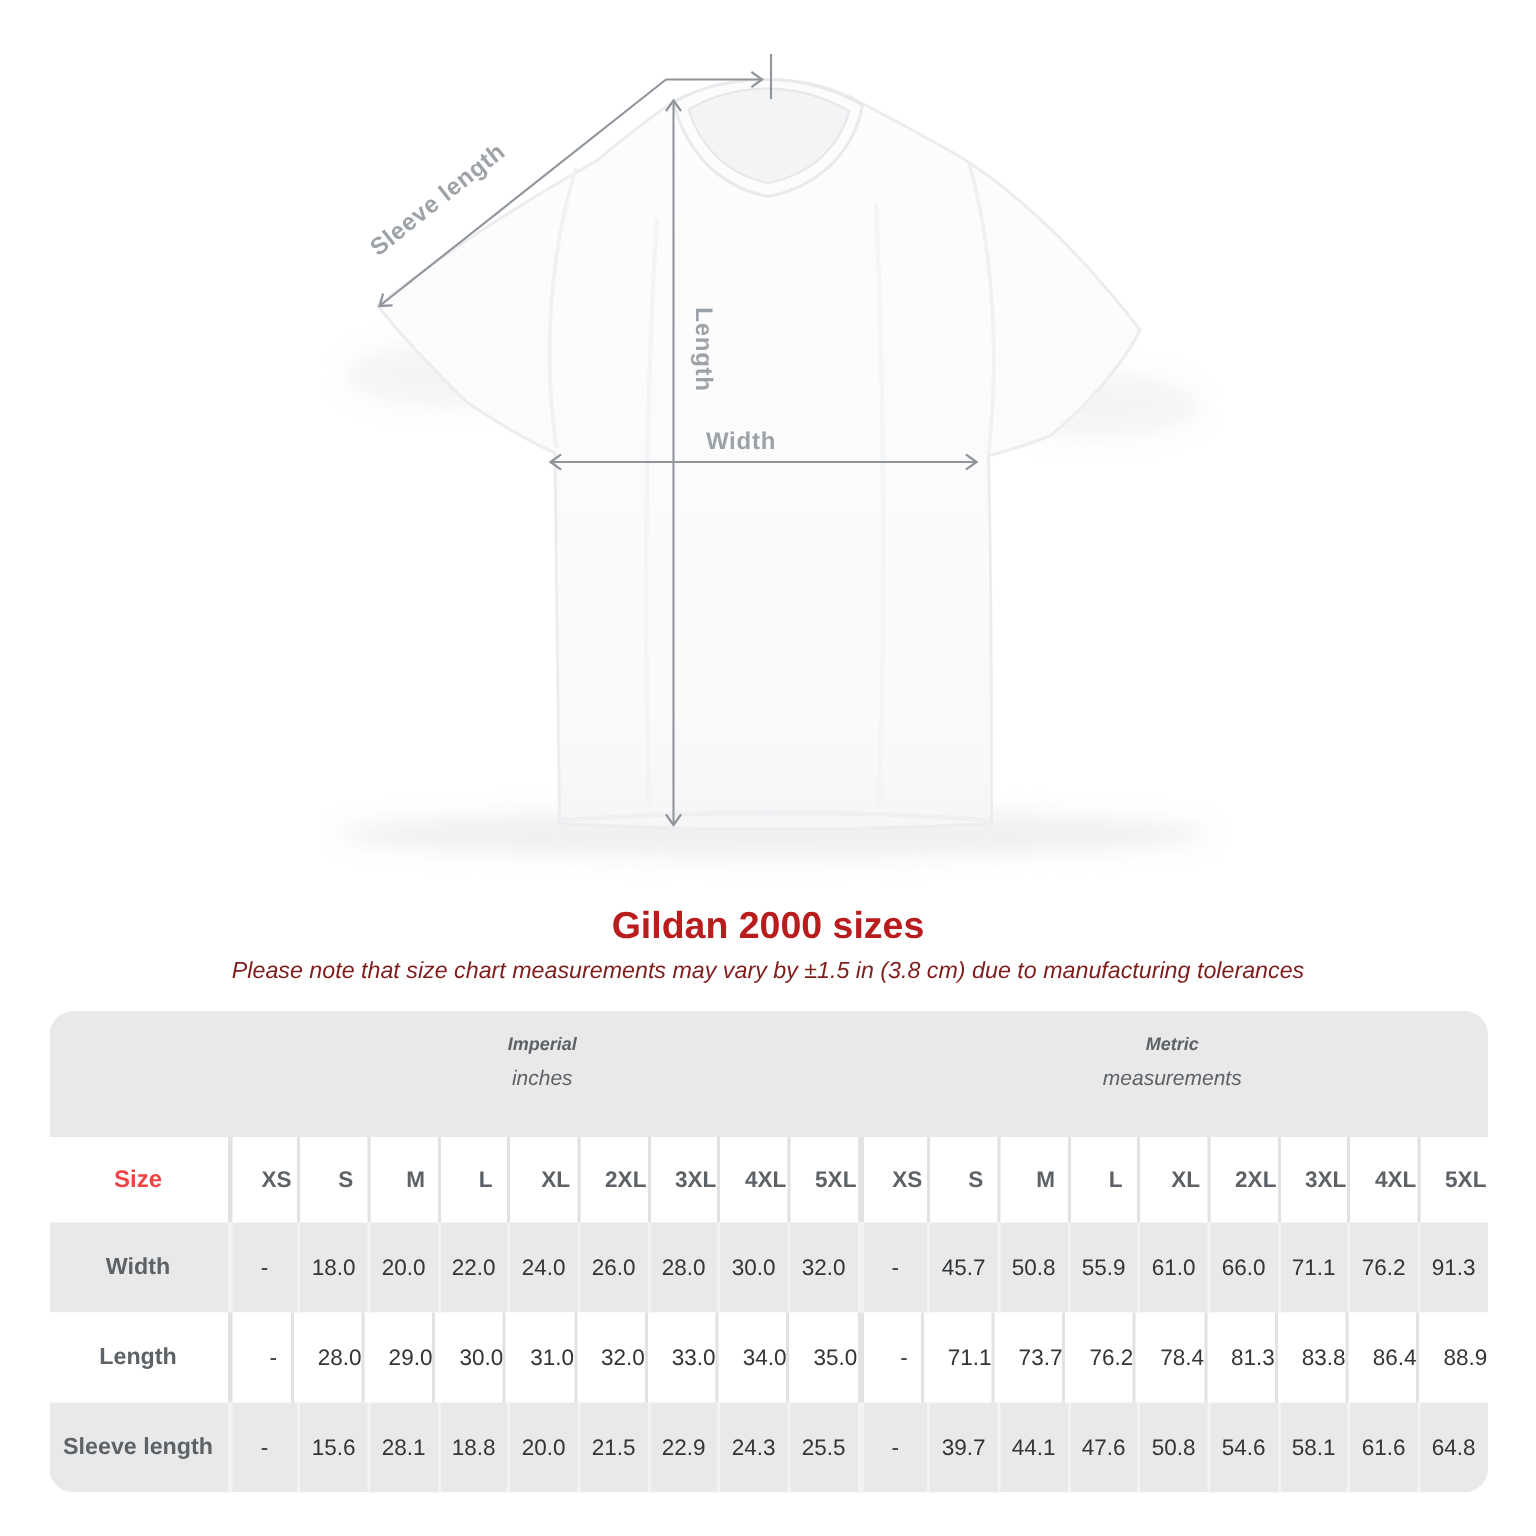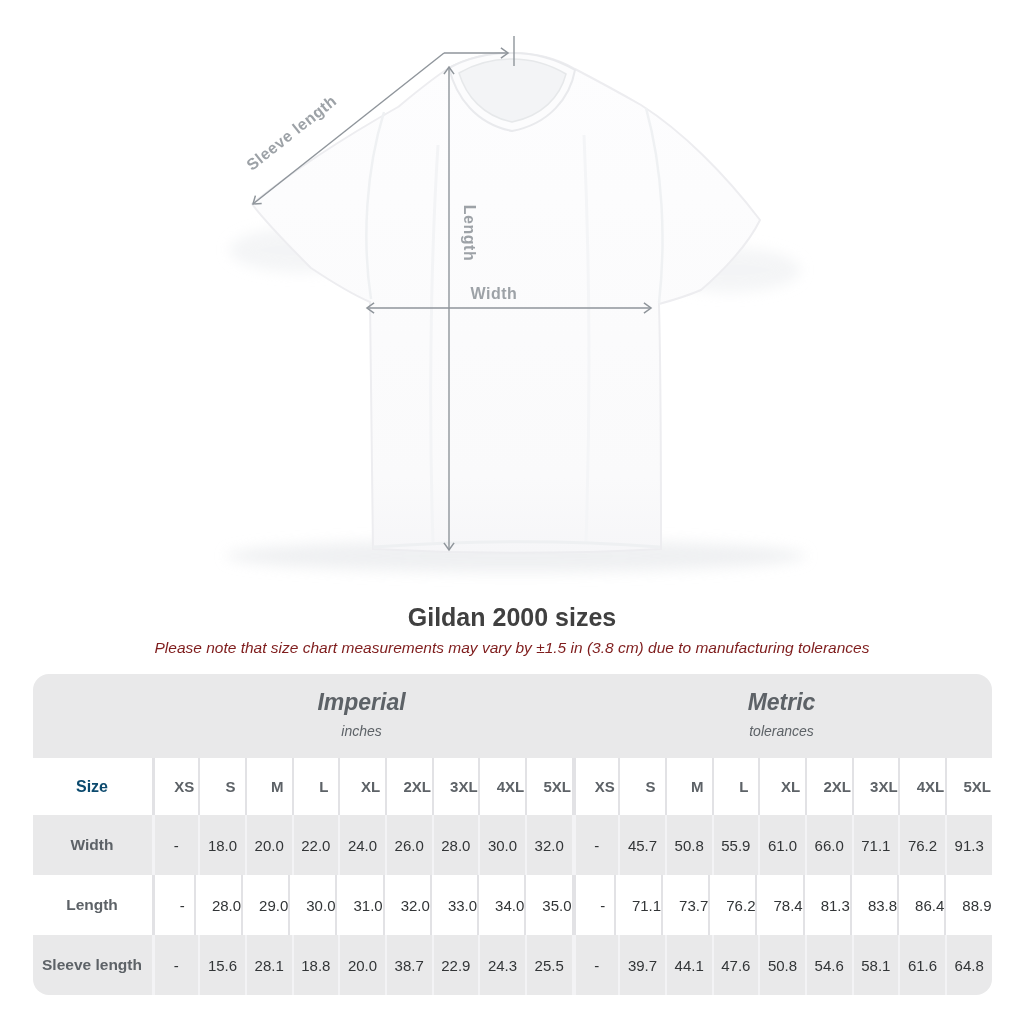--- a/index.html
+++ b/index.html
@@ -7,45 +7,45 @@
        font-family:"Liberation Sans","DejaVu Sans",sans-serif;}
   .page{width:1024px;height:1024px;position:relative;background:#fff;}
 
   
   .diagram{position:relative;width:1024px;height:600px;}
   .diagram svg{display:block;}
   .dim-label{font-weight:bold;font-size:16px;fill:#9da2a7;letter-spacing:0.5px;}
 
   
   .caption{text-align:center;margin-top:2px;}
-  .caption h1{margin:0;font-size:25px;line-height:30px;font-weight:bold;color:#404040;}
+  .caption h1{margin:0;font-size:25px;line-height:30px;font-weight:bold;color:#b91c1c;}
   .caption p{margin:7px 0 0 0;font-size:15.5px;font-style:italic;color:#7f1d1d;}
 
   
   .size-table{width:959px;margin:17px auto 0 auto;border-radius:16px;overflow:hidden;
               background:#ffffff;}
   .t-header{display:grid;grid-template-columns:119px repeat(18,1fr);
             background:#e9e9ea;height:84px;}
   .unit-block{text-align:center;padding-top:15px;}
   .unit-block.imperial{grid-column:2 / span 9;}
   .unit-block.metric{grid-column:11 / span 9;}
-  .unit-title{font-size:23px;font-weight:bold;font-style:italic;color:#5d6267;}
+  .unit-title{font-size:12px;font-weight:bold;font-style:italic;color:#5d6267;}
   .unit-sub{font-size:14px;font-style:italic;color:#5d6267;margin-top:7px;}
 
   .t-row{display:grid;grid-template-columns:119px repeat(18,1fr);align-items:center;}
   .row-size{height:57px;}
   .row-data{height:60px;}
   .row-white{background:#ffffff;}
   .row-gray{background:#e9e9ea;}
 
   .cell{height:100%;display:flex;align-items:center;justify-content:center;
         font-size:15px;color:#323537;}
   .cell.head{font-weight:bold;color:#5d6267;}
   .cell.rowlabel{font-weight:bold;font-size:15.5px;color:#5d6267;}
-  .cell.sizelabel{font-weight:bold;font-size:16px;color:#0c4a6e;}
+  .cell.sizelabel{font-weight:bold;font-size:16px;color:#ef4444;}
 
   .sep{border-left:2px solid;}
   .sep-label{border-left:3px solid;}
   .sep-half{border-left:4px solid;}
   .row-white .sep,.row-white .sep-label,.row-white .sep-half{border-left-color:#e2e2e5;padding-left:16px;}
   .row-gray .sep,.row-gray .sep-label,.row-gray .sep-half{border-left-color:#f3f3f5;}
 </style>
 </head>
 <body>
 
@@ -123,21 +123,21 @@
 
   <div class="size-table">
 
     <div class="t-header">
       <div class="unit-block imperial">
         <div class="unit-title">Imperial</div>
         <div class="unit-sub">inches</div>
       </div>
       <div class="unit-block metric">
         <div class="unit-title">Metric</div>
-        <div class="unit-sub">tolerances</div>
+        <div class="unit-sub">measurements</div>
       </div>
     </div>
 
     <div class="t-row row-size row-white">
       <div class="cell sizelabel">Size</div>
       <div class="cell head sep-label">XS</div>
       <div class="cell head sep">S</div>
       <div class="cell head sep">M</div>
       <div class="cell head sep">L</div>
       <div class="cell head sep">XL</div>
@@ -200,21 +200,21 @@
       <div class="cell sep">88.9</div>
     </div>
 
     <div class="t-row row-data row-gray">
       <div class="cell rowlabel">Sleeve length</div>
       <div class="cell sep-label">-</div>
       <div class="cell sep">15.6</div>
       <div class="cell sep">28.1</div>
       <div class="cell sep">18.8</div>
       <div class="cell sep">20.0</div>
-      <div class="cell sep">38.7</div>
+      <div class="cell sep">21.5</div>
       <div class="cell sep">22.9</div>
       <div class="cell sep">24.3</div>
       <div class="cell sep">25.5</div>
       <div class="cell sep-half">-</div>
       <div class="cell sep">39.7</div>
       <div class="cell sep">44.1</div>
       <div class="cell sep">47.6</div>
       <div class="cell sep">50.8</div>
       <div class="cell sep">54.6</div>
       <div class="cell sep">58.1</div>

